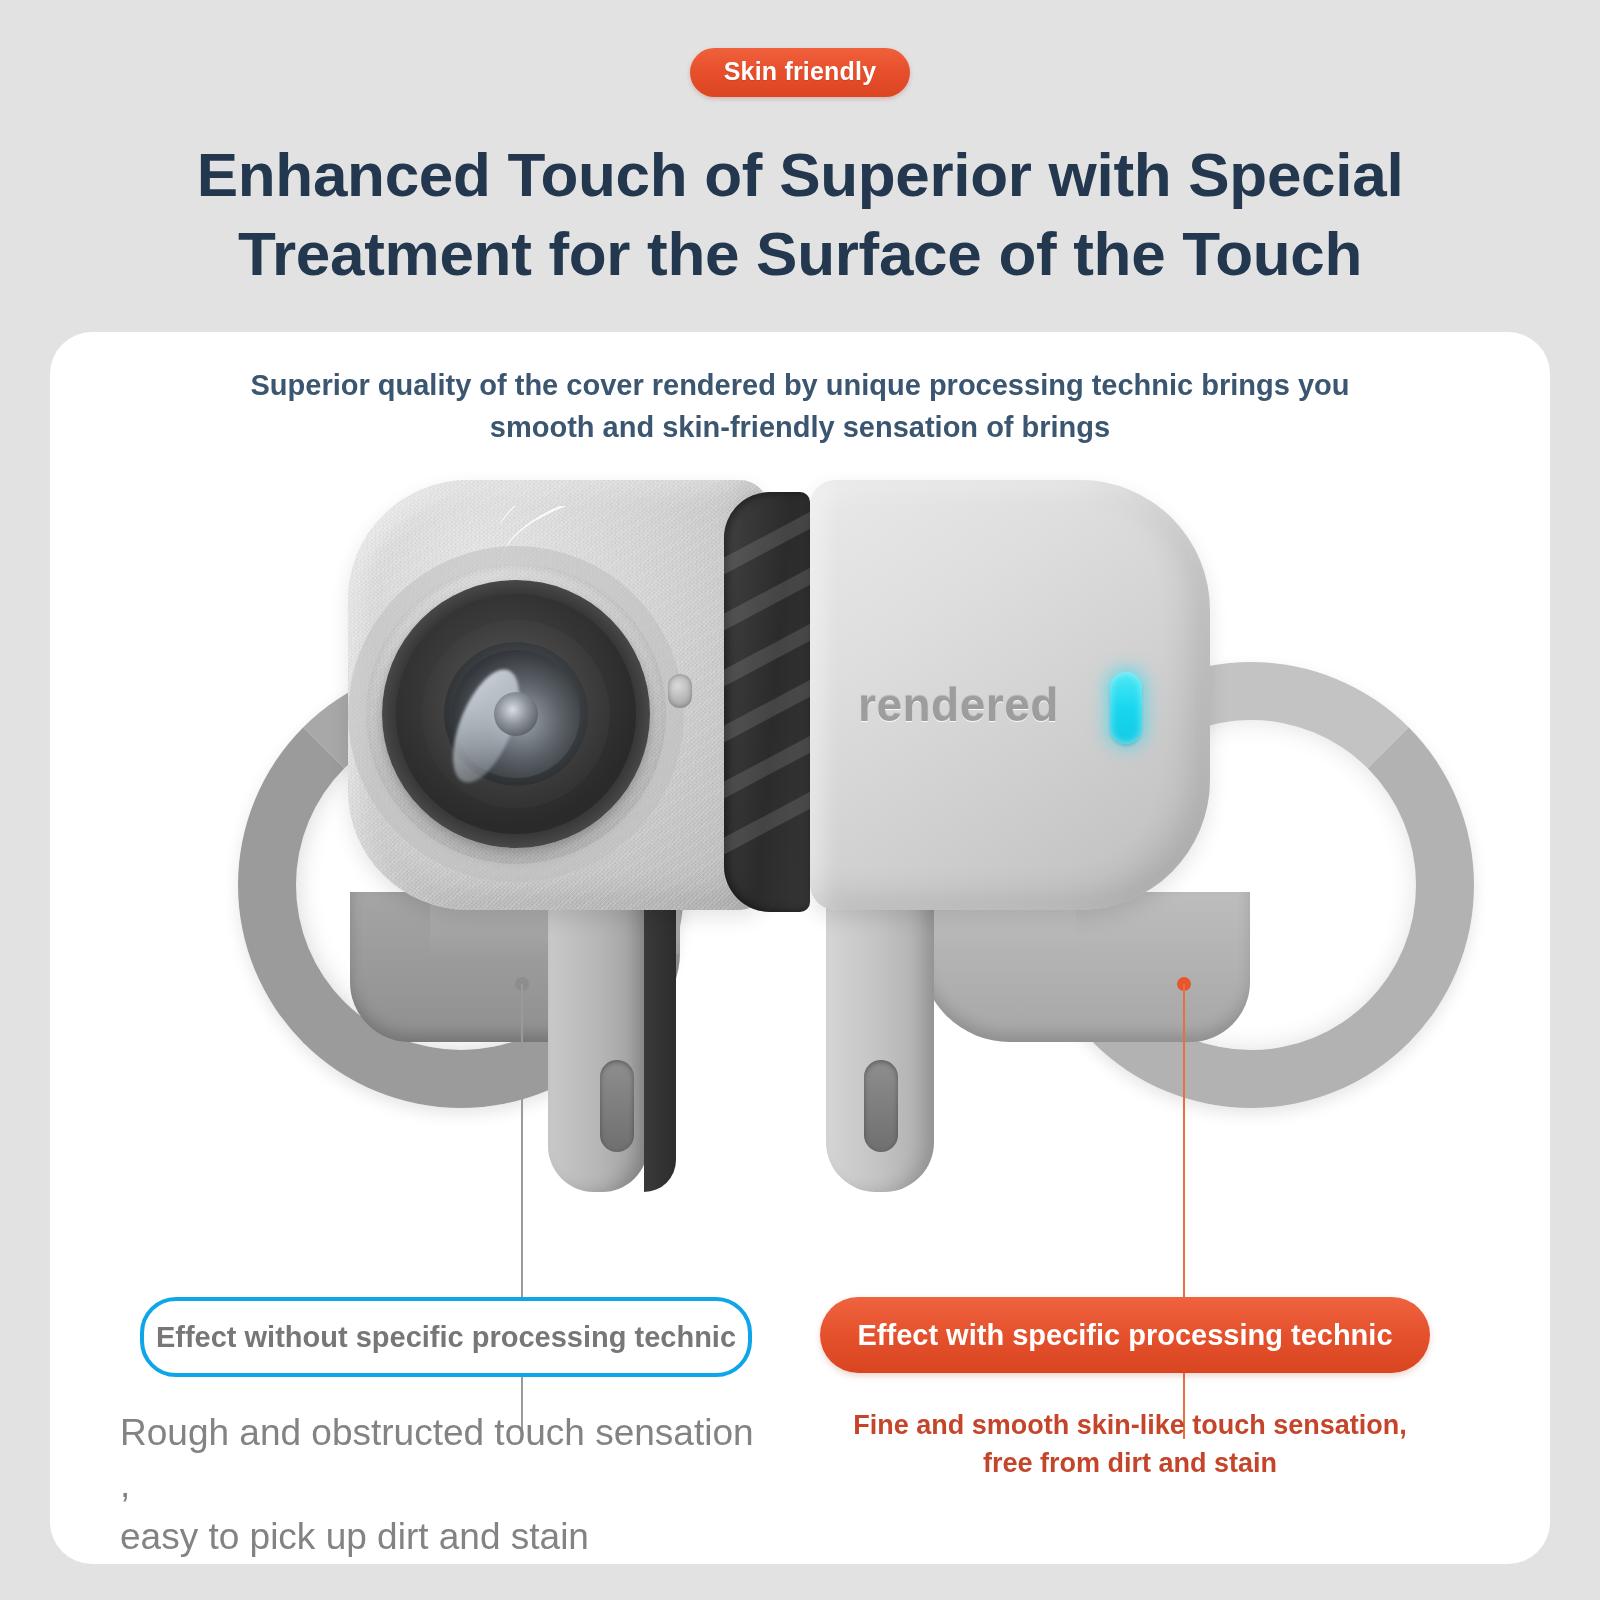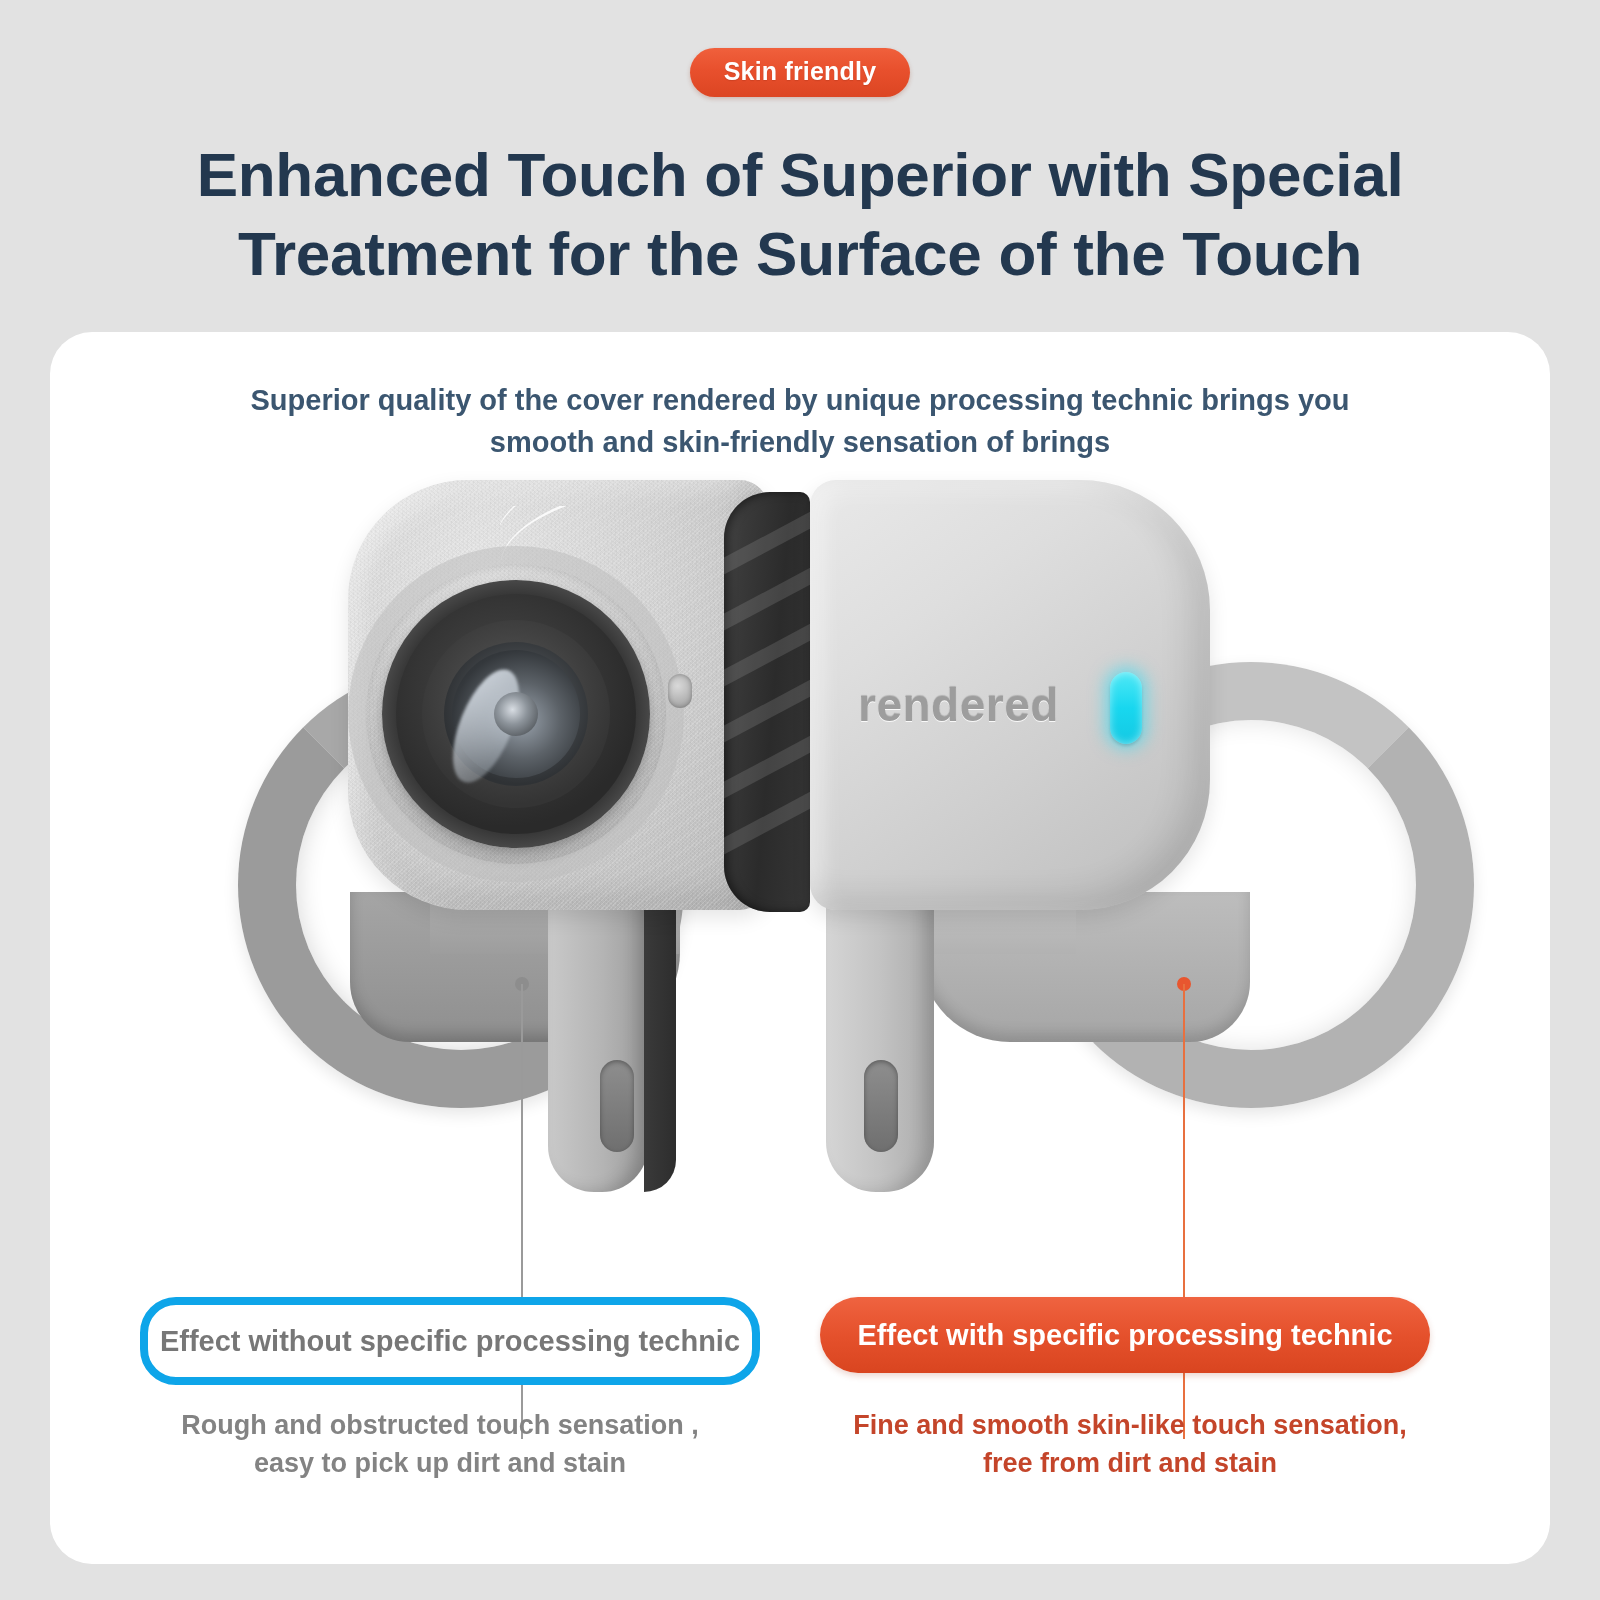--- a/index.html
+++ b/index.html
@@ -52,21 +52,20 @@
     overflow:hidden;
   }
 
   .subtitle{
     position:absolute;left:0;top:32px;width:100%;
     text-align:center;
     color:#3b5670;
     font-size:29px;
     font-weight:600;
     line-height:1.45;
-    margin-top:15px;
   }
   .subtitle .sl{display:block;}
 
   
   .scene{
     position:absolute;
     left:180px;top:140px;
     width:1140px;height:800px;
   }
 
@@ -245,39 +244,39 @@
   .dot.gray{background:#8d8d8d;}
   .dot.orange{background:#e8562f;}
   .vline{position:absolute;width:2px;}
   .vline.gray{background:#9a9a9a;}
   .vline.orange{background:#e8703f;}
 
   
   .lbl-left{
     position:absolute;left:90px;top:965px;
     width:604px;height:72px;
-    border:8px solid #0ea5e9;
+    border:4px solid #0ea5e9;
     border-radius:36px;
     display:flex;align-items:center;justify-content:center;
     color:#777777;font-size:29px;font-weight:bold;
     background:#fff;
   }
   .lbl-right{
     position:absolute;left:770px;top:965px;
     width:610px;height:76px;
     border-radius:38px;
     display:flex;align-items:center;justify-content:center;
     color:#fff;font-size:29px;font-weight:bold;
     background:linear-gradient(180deg,#ef6340 0%,#e5512c 50%,#d94520 100%);
     box-shadow:0 3px 6px rgba(170,70,40,.22);
   }
 
   .cap-left{
     position:absolute;left:70px;top:1075px;width:640px;
-    text-align:center;color:#838383;font-size:27px;font-weight:700;line-height:1.4;
+    color:#838383;font-size:37px;font-weight:400;line-height:1.4;
   }
   .cap-right{
     position:absolute;left:760px;top:1075px;width:640px;
     text-align:center;color:#c4452a;font-size:27px;font-weight:bold;line-height:1.4;
   }
   .cap span{display:block;}
 </style>
 </head>
 <body>
 

